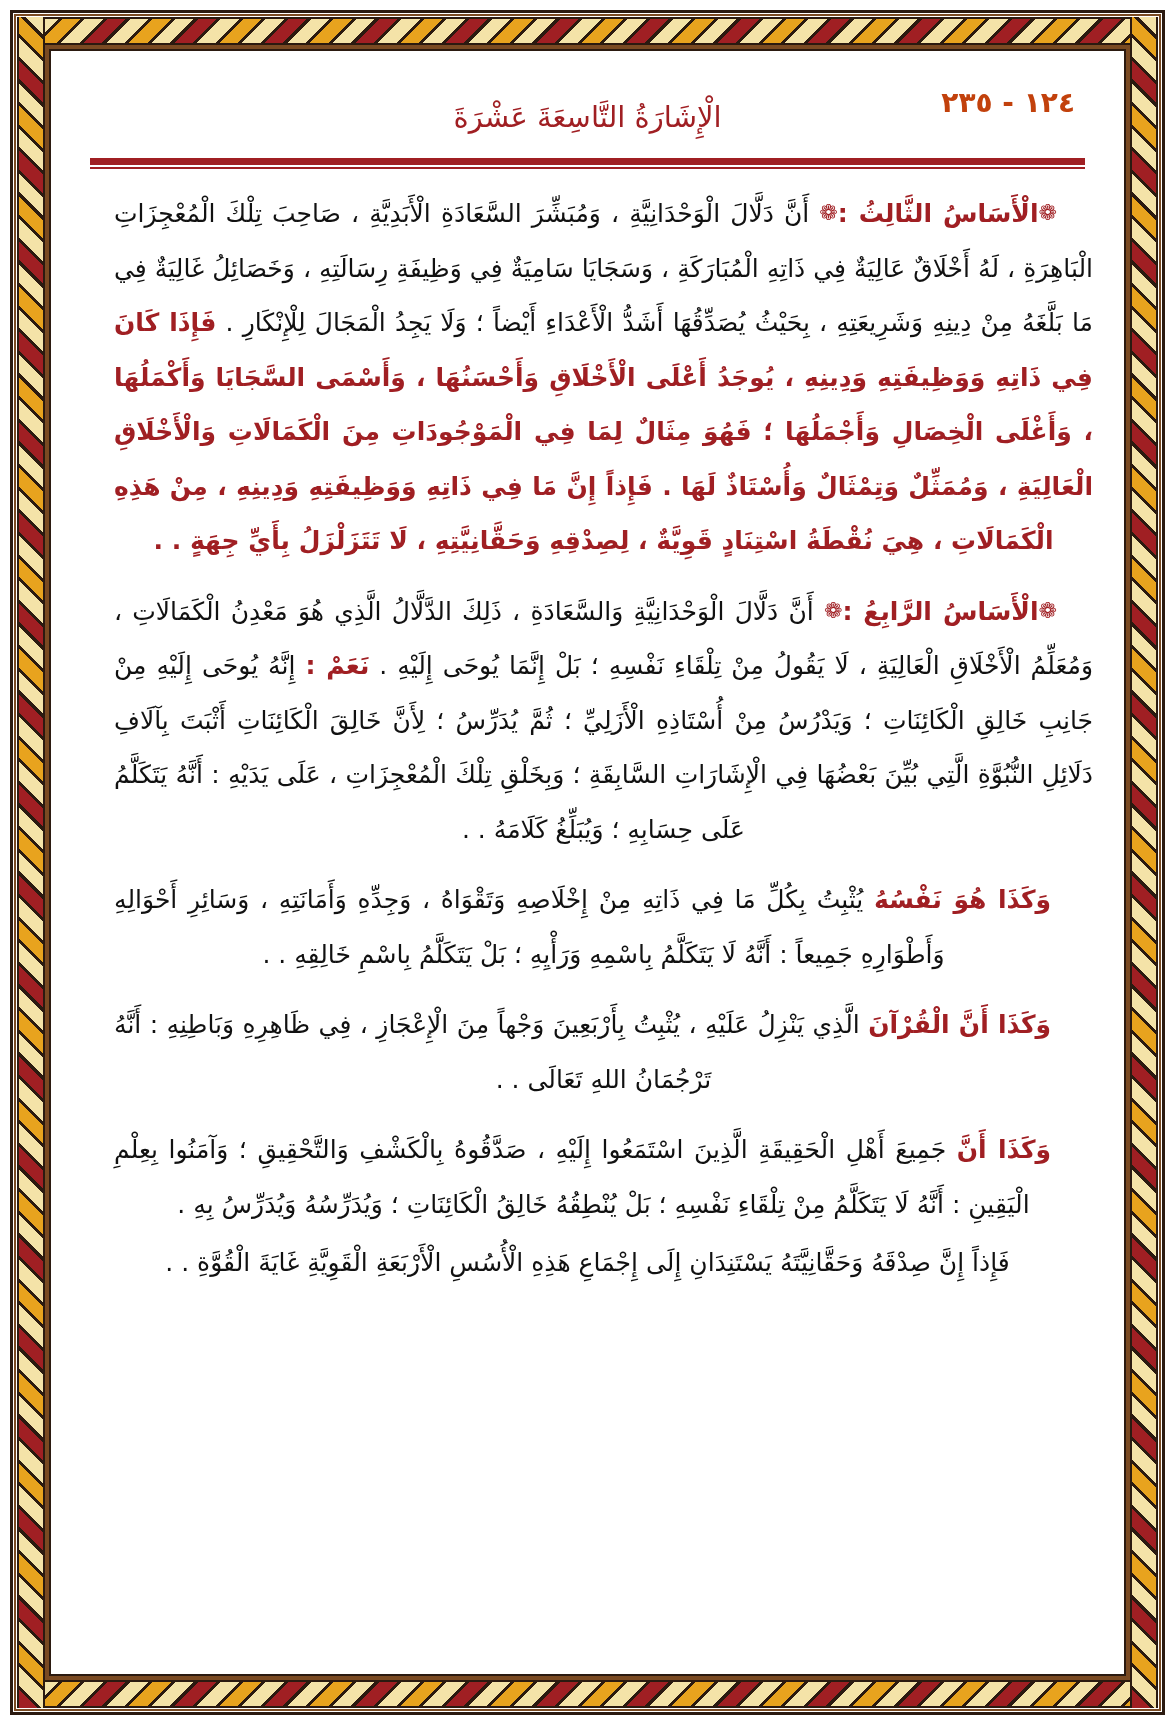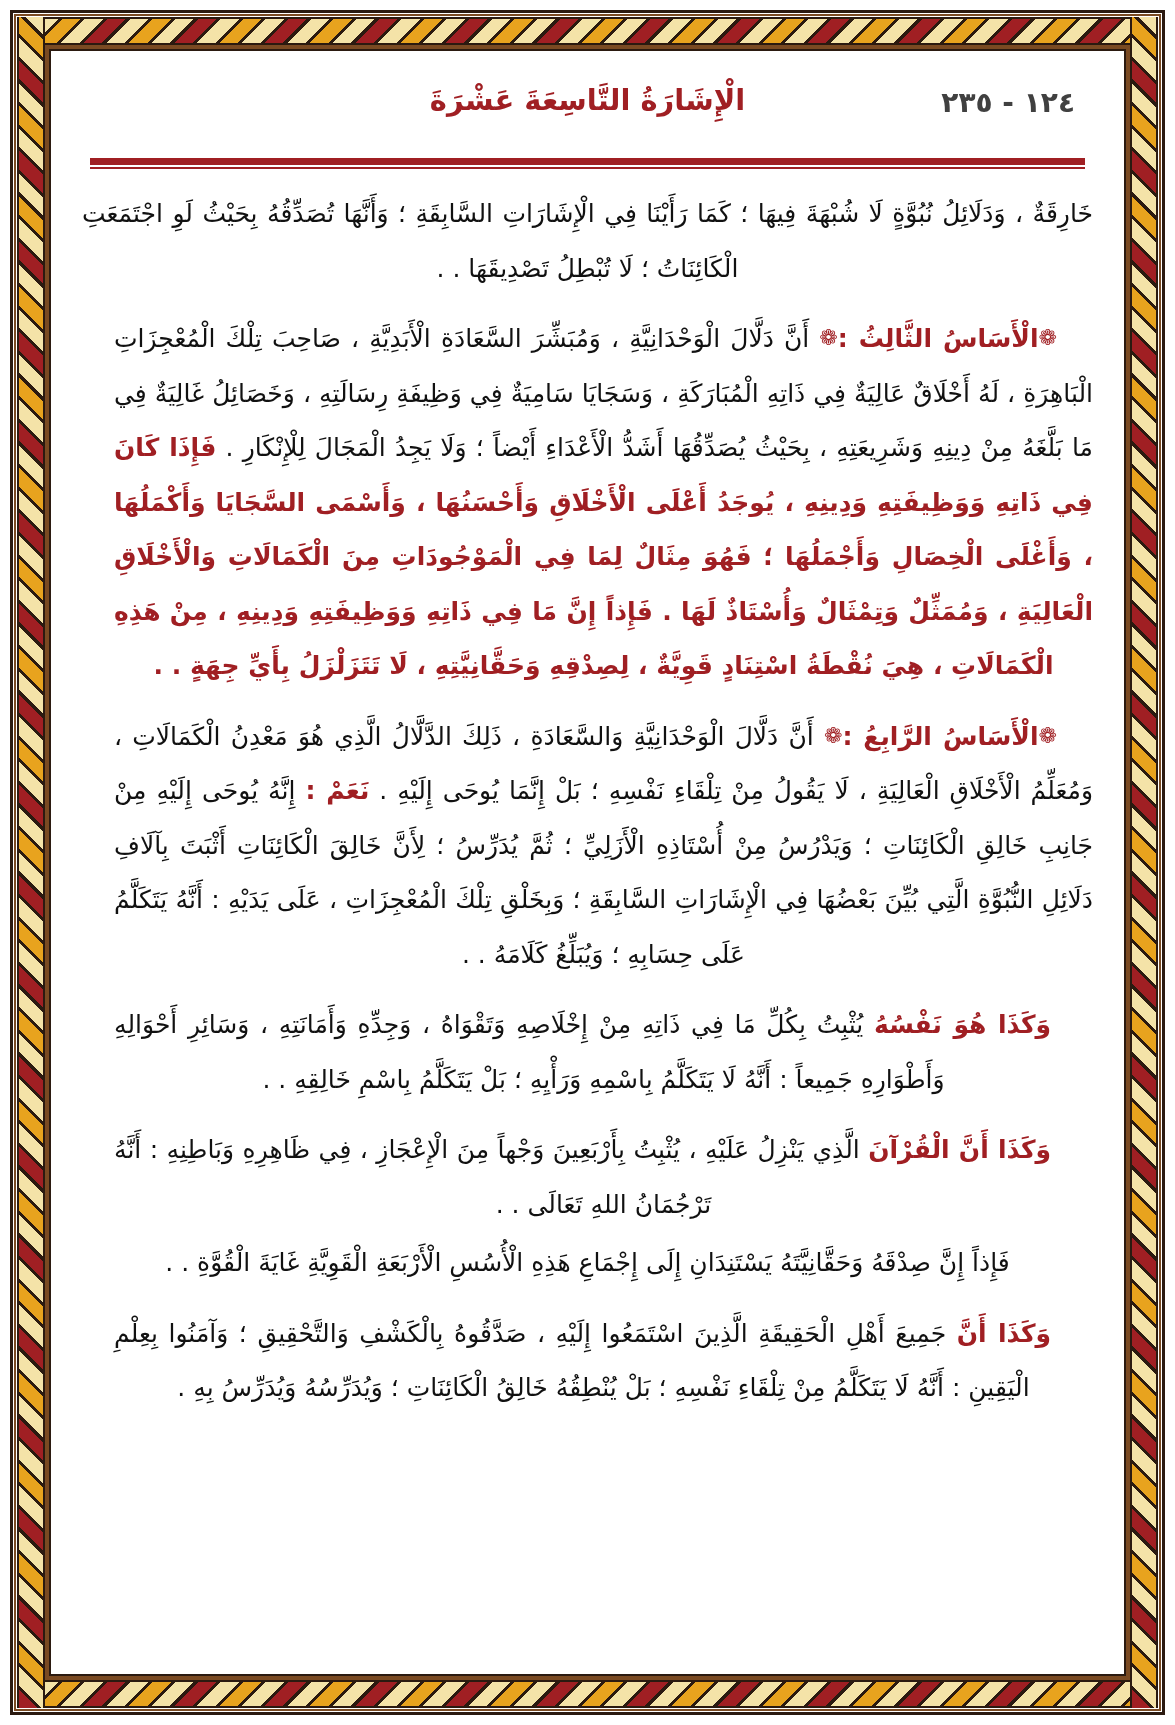--- a/index.html
+++ b/index.html
@@ -105,35 +105,35 @@
     overflow: hidden;
   }
 
   
   .header {
     position: relative;
     height: 78px;
   }
   .header-title {
     position: absolute;
-    top: 6px;
+    top: 23px;
     left: 0;
     right: 0;
     text-align: center;
     color: #a01f23;
     font-size: 29px;
-    font-weight: bold;
+    font-weight: normal;
     line-height: 1.3;
     letter-spacing: 0;
   }
   .header-pages {
     position: absolute;
     top: 10px;
     right: 18px;
-    color: #404040;
+    color: #c2410c;
     font-size: 28px;
     font-weight: bold;
     direction: rtl;
     unicode-bidi: isolate;
   }
 
   .rule-wrap {
     margin: 4px 8px 18px 8px;
   }
   .rule-thick {
@@ -200,23 +200,20 @@
       <div class="header-pages">١٢٤ - ٢٣٥</div>
     </div>
 
     <div class="rule-wrap">
       <div class="rule-thick"></div>
       <div class="rule-thin"></div>
     </div>
 
     <div class="body">
 
-      <p class="para">
-        <span>خَارِقَةٌ ، وَدَلَائِلُ نُبُوَّةٍ لَا شُبْهَةَ فِيهَا ؛ كَمَا رَأَيْنَا فِي الْإِشَارَاتِ السَّابِقَةِ ؛ وَأَنَّهَا تُصَدِّقُهُ بِحَيْثُ لَوِ اجْتَمَعَتِ الْكَائِنَاتُ ؛ لَا تُبْطِلُ تَصْدِيقَهَا . .</span>
-      </p>
 
       <p class="para spaced heading-line">
         <span class="ornament">❁</span><span class="red-bold">الْأَسَاسُ الثَّالِثُ :</span><span class="ornament">❁</span>
         <span class="blk">أَنَّ دَلَّالَ الْوَحْدَانِيَّةِ ، وَمُبَشِّرَ السَّعَادَةِ الْأَبَدِيَّةِ ، صَاحِبَ تِلْكَ الْمُعْجِزَاتِ الْبَاهِرَةِ ، لَهُ أَخْلَاقٌ عَالِيَةٌ فِي ذَاتِهِ الْمُبَارَكَةِ ، وَسَجَايَا سَامِيَةٌ فِي وَظِيفَةِ رِسَالَتِهِ ، وَخَصَائِلُ غَالِيَةٌ فِي مَا بَلَّغَهُ مِنْ دِينِهِ وَشَرِيعَتِهِ ، بِحَيْثُ يُصَدِّقُهَا أَشَدُّ الْأَعْدَاءِ أَيْضاً ؛ وَلَا يَجِدُ الْمَجَالَ لِلْإِنْكَارِ .</span>
         <span class="red-bold">فَإِذَا كَانَ فِي ذَاتِهِ وَوَظِيفَتِهِ وَدِينِهِ ، يُوجَدُ أَعْلَى الْأَخْلَاقِ وَأَحْسَنُهَا ، وَأَسْمَى السَّجَايَا وَأَكْمَلُهَا ، وَأَغْلَى الْخِصَالِ وَأَجْمَلُهَا ؛ فَهُوَ مِثَالٌ لِمَا فِي الْمَوْجُودَاتِ مِنَ الْكَمَالَاتِ وَالْأَخْلَاقِ الْعَالِيَةِ ، وَمُمَثِّلٌ وَتِمْثَالٌ وَأُسْتَاذٌ لَهَا . فَإِذاً إِنَّ مَا فِي ذَاتِهِ وَوَظِيفَتِهِ وَدِينِهِ ، مِنْ هَذِهِ الْكَمَالَاتِ ، هِيَ نُقْطَةُ اسْتِنَادٍ قَوِيَّةٌ ، لِصِدْقِهِ وَحَقَّانِيَّتِهِ ، لَا تَتَزَلْزَلُ بِأَيِّ جِهَةٍ . .</span>
       </p>
 
       <p class="para spaced heading-line">
         <span class="ornament">❁</span><span class="red-bold">الْأَسَاسُ الرَّابِعُ :</span><span class="ornament">❁</span>
         <span class="blk">أَنَّ دَلَّالَ الْوَحْدَانِيَّةِ وَالسَّعَادَةِ ، ذَلِكَ الدَّلَّالُ الَّذِي هُوَ مَعْدِنُ الْكَمَالَاتِ ، وَمُعَلِّمُ الْأَخْلَاقِ الْعَالِيَةِ ، لَا يَقُولُ مِنْ تِلْقَاءِ نَفْسِهِ ؛ بَلْ إِنَّمَا يُوحَى إِلَيْهِ .</span>
@@ -227,24 +224,24 @@
       <p class="para spaced indent">
         <span class="red-bold">وَكَذَا هُوَ نَفْسُهُ</span>
         <span class="blk">يُثْبِتُ بِكُلِّ مَا فِي ذَاتِهِ مِنْ إِخْلَاصِهِ وَتَقْوَاهُ ، وَجِدِّهِ وَأَمَانَتِهِ ، وَسَائِرِ أَحْوَالِهِ وَأَطْوَارِهِ جَمِيعاً : أَنَّهُ لَا يَتَكَلَّمُ بِاسْمِهِ وَرَأْيِهِ ؛ بَلْ يَتَكَلَّمُ بِاسْمِ خَالِقِهِ . .</span>
       </p>
 
       <p class="para spaced indent">
         <span class="red-bold">وَكَذَا أَنَّ الْقُرْآنَ</span>
         <span class="blk">الَّذِي يَنْزِلُ عَلَيْهِ ، يُثْبِتُ بِأَرْبَعِينَ وَجْهاً مِنَ الْإِعْجَازِ ، فِي ظَاهِرِهِ وَبَاطِنِهِ : أَنَّهُ تَرْجُمَانُ اللهِ تَعَالَى . .</span>
       </p>
 
-      <p class="para">
-        <span>فَإِذاً إِنَّ صِدْقَهُ وَحَقَّانِيَّتَهُ يَسْتَنِدَانِ إِلَى إِجْمَاعِ هَذِهِ الْأُسُسِ الْأَرْبَعَةِ الْقَوِيَّةِ غَايَةَ الْقُوَّةِ . .</span>
-      </p>
-
       <p class="para spaced indent">
         <span class="red-bold">وَكَذَا أَنَّ</span>
         <span class="blk">جَمِيعَ أَهْلِ الْحَقِيقَةِ الَّذِينَ اسْتَمَعُوا إِلَيْهِ ، صَدَّقُوهُ بِالْكَشْفِ وَالتَّحْقِيقِ ؛ وَآمَنُوا بِعِلْمِ الْيَقِينِ : أَنَّهُ لَا يَتَكَلَّمُ مِنْ تِلْقَاءِ نَفْسِهِ ؛ بَلْ يُنْطِقُهُ خَالِقُ الْكَائِنَاتِ ؛ وَيُدَرِّسُهُ وَيُدَرِّسُ بِهِ .</span>
       </p>
 
+      <p class="para">
+        <span>فَإِذاً إِنَّ صِدْقَهُ وَحَقَّانِيَّتَهُ يَسْتَنِدَانِ إِلَى إِجْمَاعِ هَذِهِ الْأُسُسِ الْأَرْبَعَةِ الْقَوِيَّةِ غَايَةَ الْقُوَّةِ . .</span>
+      </p>
+
     </div>
   </div>
 </div>
 
 </body></html>

